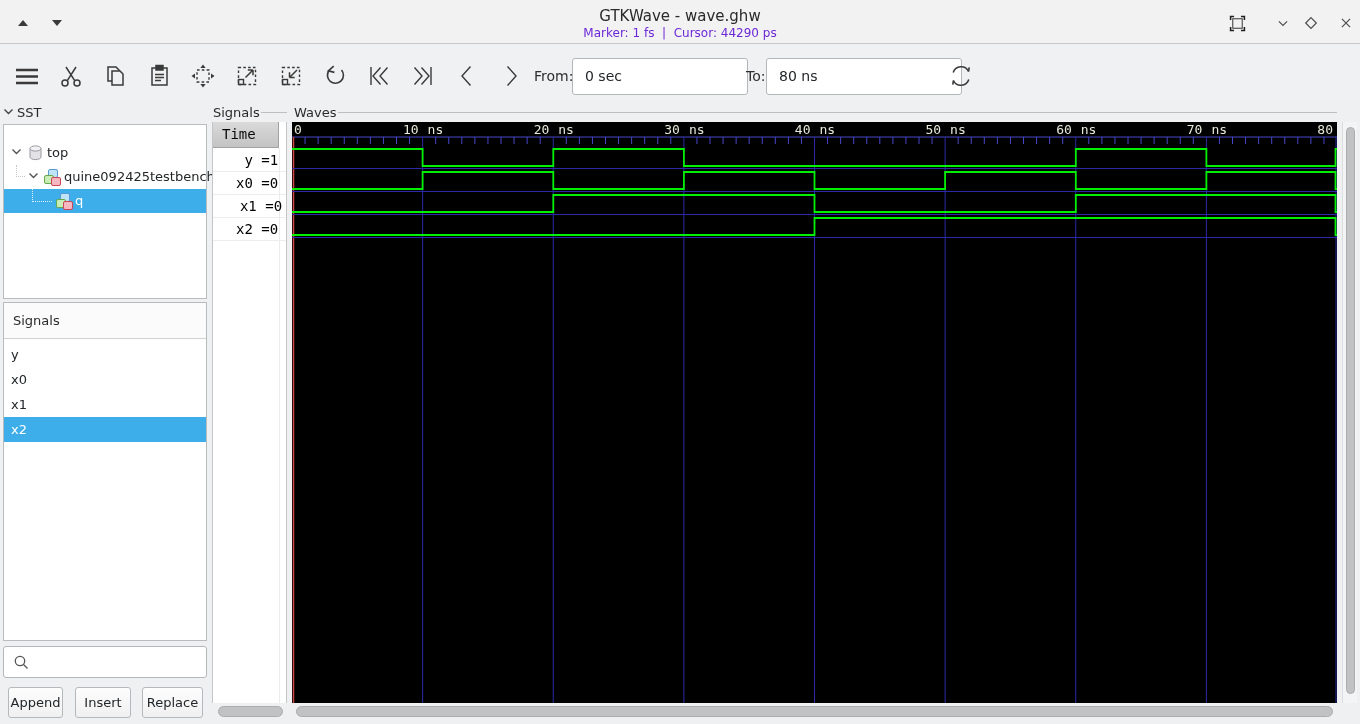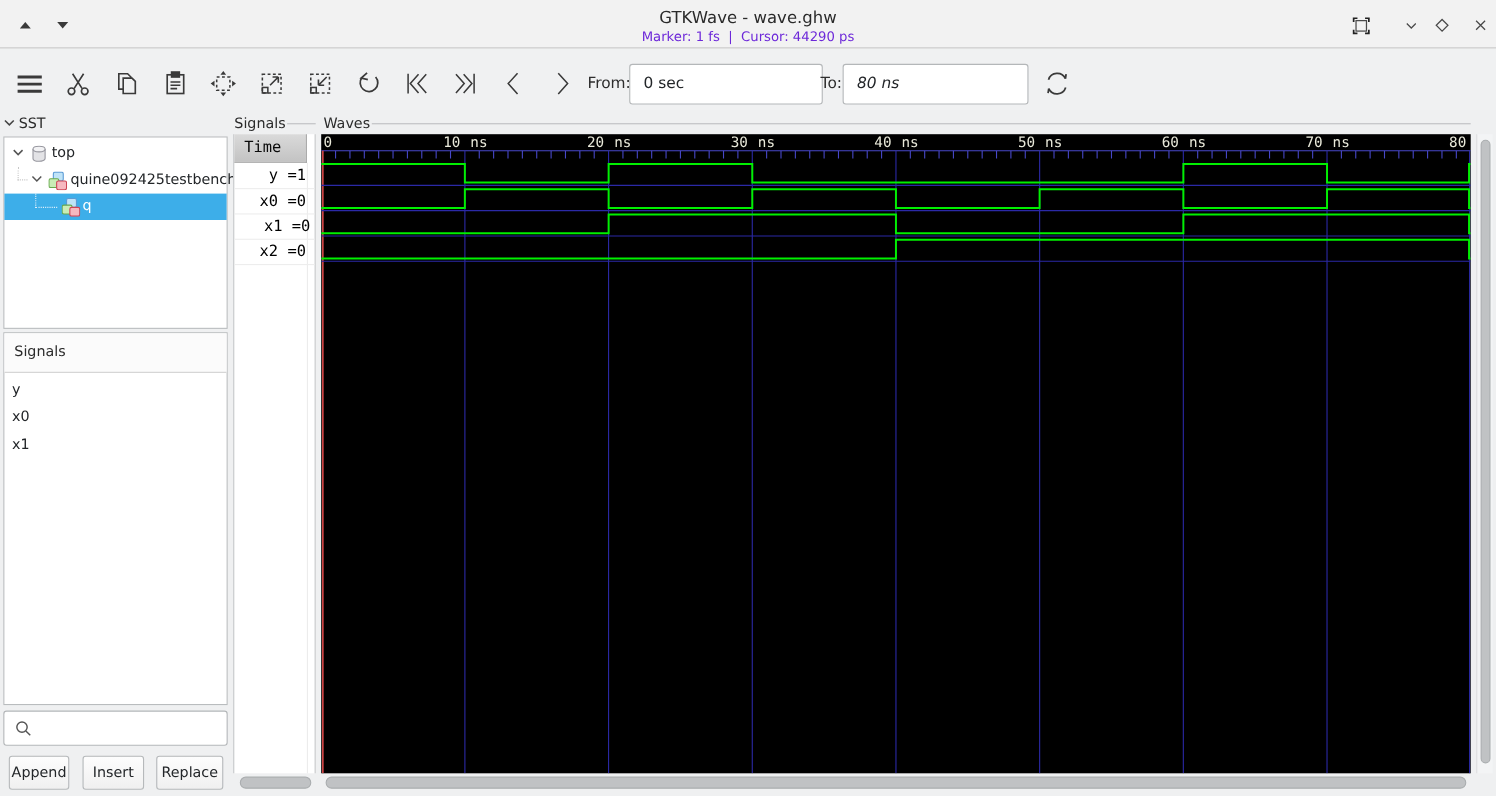--- a/index.html
+++ b/index.html
@@ -212,36 +212,36 @@
 </div>
 <div class="tool" style="left:492px;">
   <svg width="30" height="30" viewBox="0 0 30 30">
     <path d="M11.5 5.5 L20 15 L11.5 24.5" fill="none" stroke="#3a3a3a" stroke-width="1.4"></path>
     </svg>
 </div>
 
 <div class="range-label" style="left:534px;">From:</div>
 <div class="range-input" style="left:572px; width:176px;">0 sec</div>
 <div class="range-label" style="left:746px;">To:</div>
-<div class="range-input" style="left:766px; width:169px;font-style:italic;">80 ns</div>
+<div class="range-input" style="left:766px; width:196px;">80 ns</div>
 <div class="tool" style="left:942px;">
   <svg width="30" height="30" viewBox="0 0 30 30">
     <path d="M7.2 11.5 A8.3 8.3 0 0 1 22.6 10.5" fill="none" stroke="#3a3a3a" stroke-width="1.6"></path>
     <path d="M22.8 18.5 A8.3 8.3 0 0 1 7.4 19.5" fill="none" stroke="#3a3a3a" stroke-width="1.6"></path>
     <path d="M22.6 10.5 L23.2 6.4 M7.4 19.5 L6.8 23.6" fill="none" stroke="#3a3a3a" stroke-width="1.6"></path>
     </svg>
 </div>
 
 <svg class="abs" style="left:3px; top:108px;" width="11" height="8" viewBox="0 0 11 8">
   <path d="M1.5 1.5 L5.5 5.5 L9.5 1.5" stroke="#444" fill="none" stroke-width="1.4"></path>
   </svg>
 <div class="frame-label" style="left:17px; top:105px;">SST</div>
 
 <div class="panel" style="left:3px; top:124px; width:204px; height:175px;">
-  <div class="tree-row" style="margin-top:3px;">
+  <div class="tree-row" style="margin-top:16px;">
     <svg class="exp" style="left:7px;" width="11" height="8" viewBox="0 0 11 8">
       <path d="M1.5 1.5 L5.5 5.5 L9.5 1.5" stroke="#555" fill="none" stroke-width="1.4"></path>
       </svg>
     <svg class="nodeicon" style="left:24px;" width="15" height="16" viewBox="0 0 15 16">
       <path d="M2 3.5 V12 a5.5 2.6 0 0 0 11 0 V3.5" fill="#e3e3e6" stroke="#97979f" stroke-width="1"></path>
       <ellipse cx="7.5" cy="3.5" rx="5.5" ry="2.6" fill="#f2f2f4" stroke="#97979f" stroke-width="1"></ellipse>
       </svg>
     <span class="lbl" style="left:43px;">top</span>
   </div>
   <div class="tree-row">
@@ -266,20 +266,21 @@
     <span class="lbl" style="left:71px;">q</span>
   </div>
 </div>
 
 <div class="panel" style="left:3px; top:302px; width:204px; height:339px;">
   <div id="siglist-header">Signals</div>
   <div style="height:3px;"></div>
   <div class="siglist-row">y</div>
   <div class="siglist-row">x0</div>
   <div class="siglist-row">x1</div>
+  <div class="siglist-row sel">x2</div>
 </div>
 
 <div id="search-box">
   <svg width="17" height="17" viewBox="0 0 17 17">
     <circle cx="7" cy="7" r="4.7" fill="none" stroke="#555" stroke-width="1.3"></circle>
     <path d="M10.5 10.5 L14.5 14.5" stroke="#555" stroke-width="1.3"></path>
     </svg>
 </div>
 
 <button class="action-btn" style="left:8px; width:55px;">Append</button>

